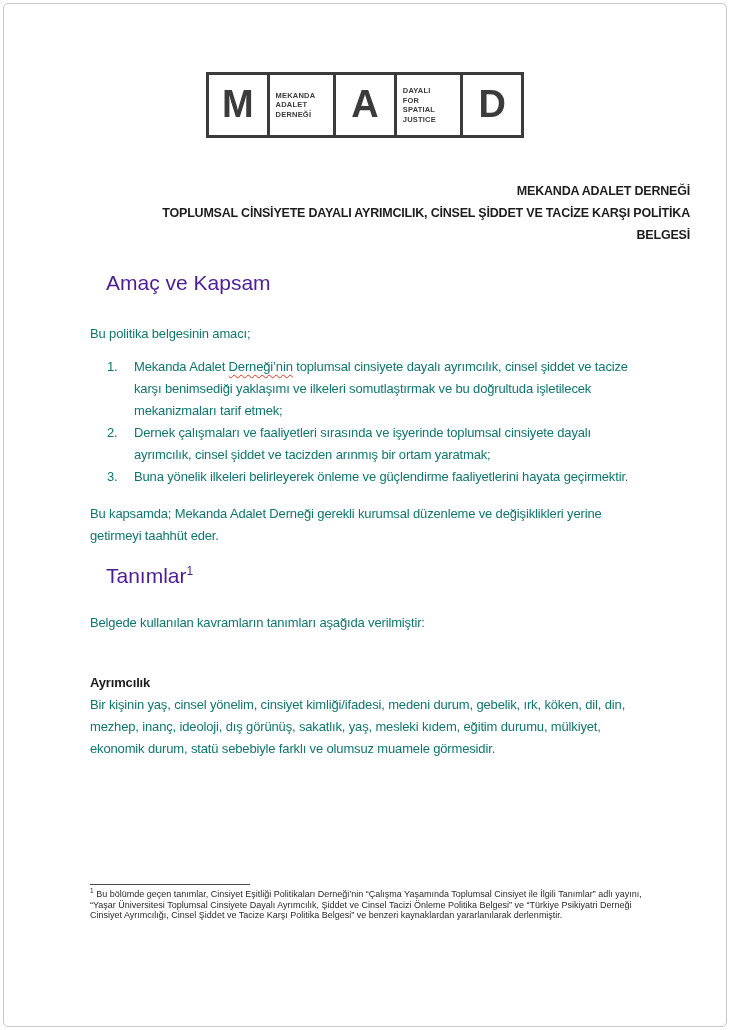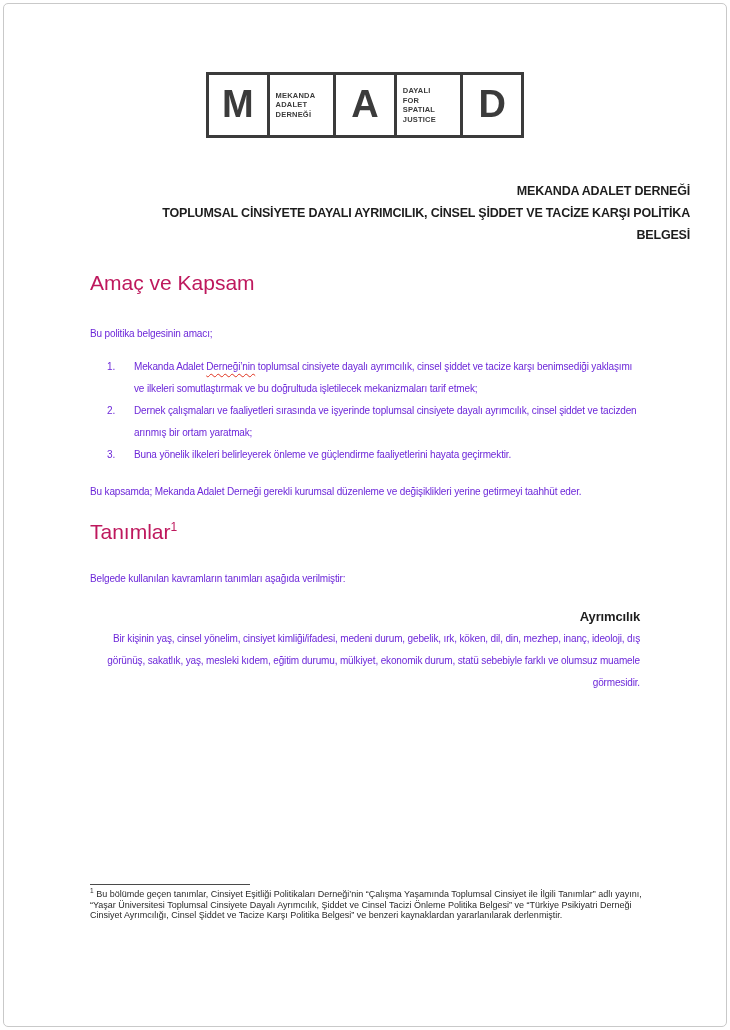--- a/index.html
+++ b/index.html
@@ -70,37 +70,37 @@
     letter-spacing: -0.2px;
     line-height: 22px;
     color: #1d1d1d;
   }
   
   .content {
     padding: 0 86px;
     color: #1d1d1d;
   }
   .h1 {
-    color: #be185d;
+    color: #4c1d95;
     font-size: 21px;
     font-weight: 400;
     line-height: 27px;
-    margin: 0;
+    margin: 16px;
   }
   .h1-amac    { margin-top: 23px; }
   .h1-tanim   { margin-top: 15px; }
   .h1 sup {
     font-size: 12px;
     line-height: 0;
   }
   .body-text {
-    font-size: 10px;
+    font-size: 13px;
     letter-spacing: -0.15px;
     line-height: 22px;
-    color: #6d28d9;
+    color: #0f766e;
   }
   .p-intro   { margin-top: 27px; }
   .p-closing { margin-top: 15px; }
   .p-defs    { margin-top: 23px; }
   
   .num-list { margin-top: 11px; }
   .num-li {
     display: flex;
     align-items: flex-start;
   }
@@ -111,21 +111,21 @@
   }
   .num-li .li-text { flex: 1 1 auto; }
   .misspelled {
     text-decoration-line: underline;
     text-decoration-style: wavy;
     text-decoration-color: #e0321e;
     text-decoration-thickness: 1px;
     text-underline-offset: 3px;
   }
   
-  .term-block { margin-top: 16px; text-align: right; }
+  .term-block { margin-top: 38px; }
   .term-name {
     font-size: 13px;
     font-weight: 700;
     line-height: 22px;
     letter-spacing: -0.15px;
   }
   
   .footnote-area {
     position: absolute;
     left: 86px;

